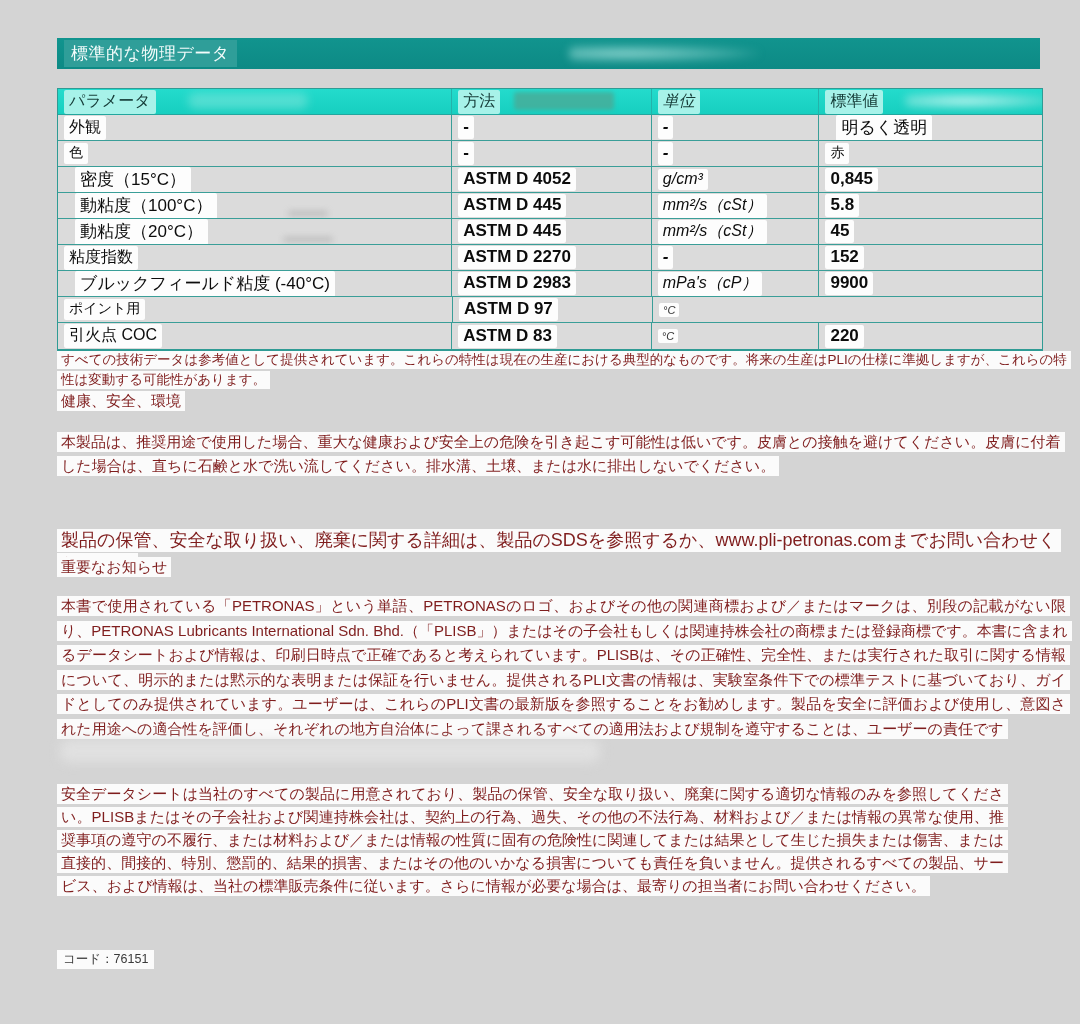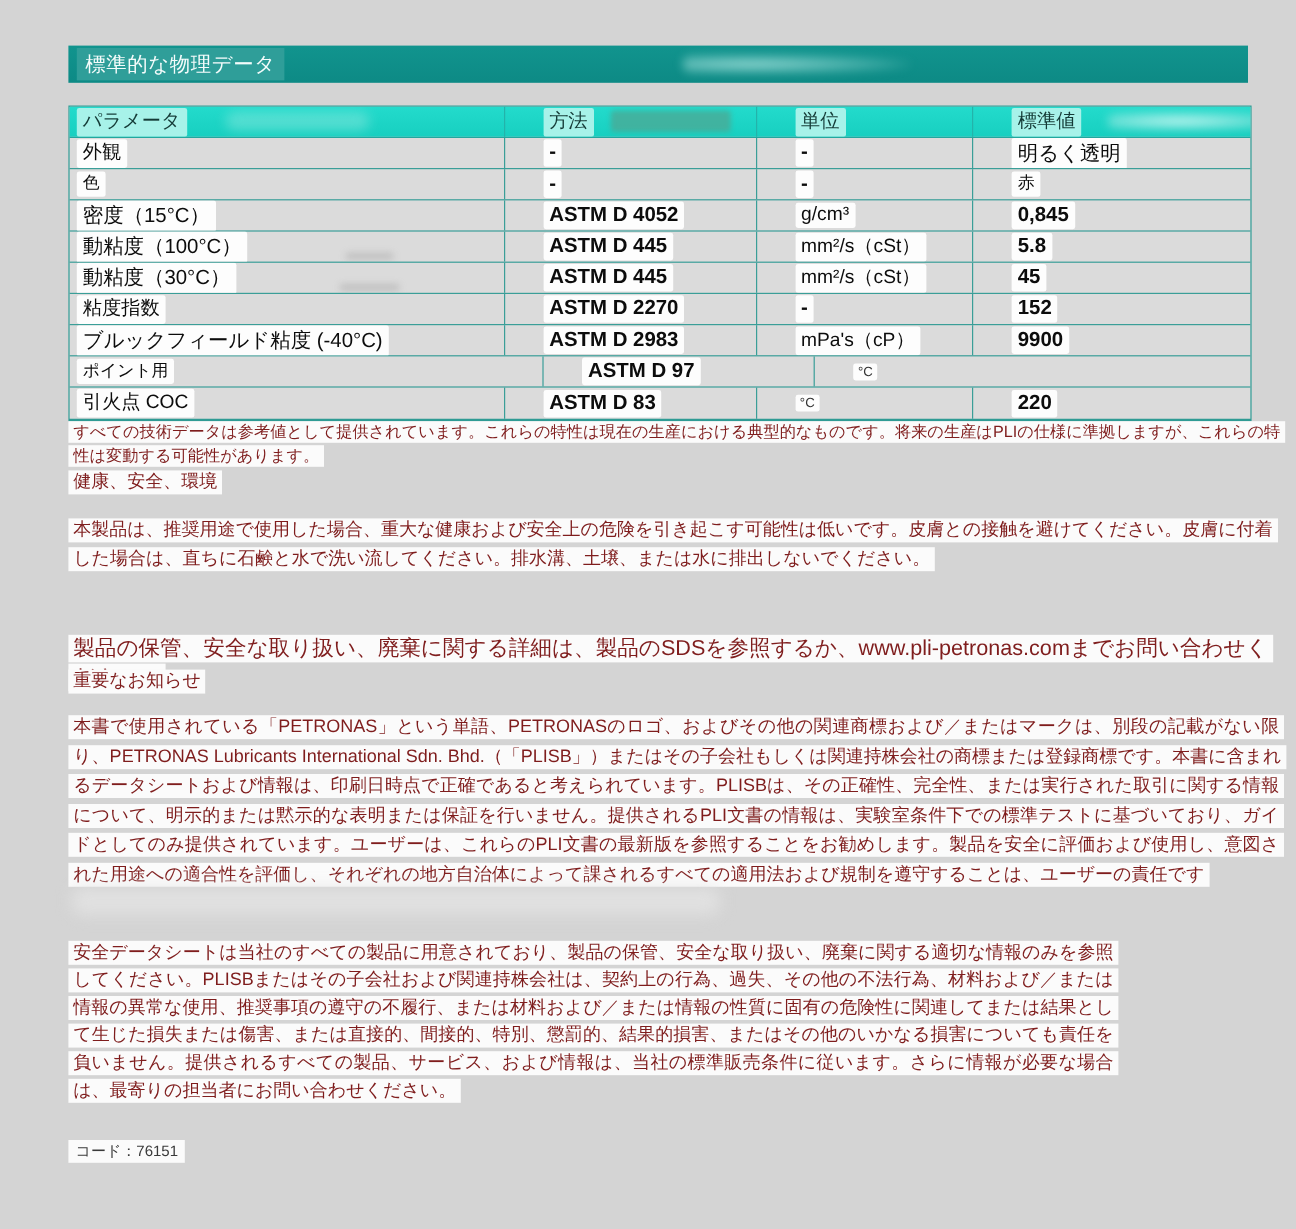--- a/index.html
+++ b/index.html
@@ -25,65 +25,65 @@
   .redact { position: absolute; filter: blur(4px); border-radius: 8px; pointer-events: none; }
   .redact.title-smudge { left: 512px; top: 7px; width: 190px; height: 17px;
     background: radial-gradient(ellipse at 30% 50%, rgba(190,240,235,.75), rgba(120,205,198,.35) 60%, transparent 75%); }
 
   
   .tbl {
     position: absolute; left: 57px; top: 88px; width: 986px;
     border: 1px solid #2f9b94; border-bottom-width: 2px;
     background: #dbdbdb;
   }
-  .tr { display: flex; height: 26px; border-bottom: 1px solid #3a9e98; gap: 26px; }
+  .tr { display: flex; height: 26px; border-bottom: 1px solid #3a9e98; }
   .tr:last-child { border-bottom: none; }
   .td { position: relative; display: flex; align-items: center; padding-left: 6px;
         border-right: 1px solid #3a9e98; overflow: hidden; }
   .td:last-child { border-right: none; }
-  .c1 { width: 395px; } .c2 { width: 200px; text-align: center; } .c3 { width: 168px; } .c4 { width: 223px; }
+  .c1 { width: 395px; } .c2 { width: 200px; text-align: center; } .c3 { width: 168px; font-style: italic; } .c4 { width: 223px; }
 
   .tr.head { background: linear-gradient(#23dbcc, #17cfc0); border-bottom: 1px solid #23a69e; }
   .tr.head .td { border-right-color: #23b3aa; }
   .chip-h {
     background: #a7f2e9; color: #143a36; font-size: 16px; font-weight: 500;
     padding: 1px 5px 2px 5px; border-radius: 2px; white-space: nowrap;
   }
   .redact.m-smudge { left: 62px; top: 3px; width: 100px; height: 18px; border-radius: 3px;
     background: rgba(74,170,150,.8); filter: blur(2px); }
   .redact.v-smudge { left: 86px; top: 4px; width: 150px; height: 16px;
     background: radial-gradient(ellipse at 40% 50%, rgba(235,255,252,.8), rgba(160,230,222,.4) 60%, transparent 80%); }
   .redact.p-smudge { left: 130px; top: 4px; width: 120px; height: 16px;
     background: rgba(185,240,233,.35); filter: blur(5px); }
 
   .chip {
     background: #fdfdfd; color: #0c0c0c; padding: 1px 5px 2px 5px; border-radius: 2px;
     white-space: nowrap; font-size: 16px;
   }
   .bold { font-weight: 700; font-size: 17px; }
-  .big  { font-size: 17px; }
+  .big  { font-size: 17px; margin-left: 11px; }
   .sm   { font-size: 14px; }
   .unit-sm { font-size: 11px; color: #333; padding: 1px 4px; }
   .rowmark { position:absolute; filter: blur(3px); background: rgba(130,130,130,.35);
              border-radius: 4px; pointer-events:none; }
 
   
   .textblock { position: absolute; left: 57px; }
   .jline {
     background: #fbfbfb; color: #7f1d1d;
     padding: 1px 4px 2px 4px;
     -webkit-box-decoration-break: clone; box-decoration-break: clone;
   }
   .note  { top: 350px; width: 1010px; font-size: 13.5px; line-height: 20px; }
   .h-section { top: 392px; font-size: 15px; font-weight: 500; }
   .p1    { top: 430px; width: 1012px; font-size: 15px; line-height: 24px; }
   .p2    { top: 492px; width: 1012px; font-size: 18px; line-height: 24px; margin-top: 36px; }
   .h-notice { top: 558px; font-size: 15px; font-weight: 500; }
   .p3    { top: 594px; width: 1013px; font-size: 15px; line-height: 24.5px; text-align: justify; }
-  .p4    { top: 782px; width: 875px; font-size: 15px; line-height: 23px; text-align: justify; }
+  .p4    { top: 782px; width: 951px; font-size: 15px; line-height: 23px; text-align: justify; }
   .redact.para-smudge { left: 60px; top: 740px; width: 540px; height: 22px;
     background: rgba(226,226,226,.9); filter: blur(6px); }
   .code  { top: 951px; font-size: 12.5px; }
   .code .jline { color: #3a3a3a; padding: 2px 6px 3px 6px; }
 </style>
 </head>
 <body>
 
 <div id="page">
 
@@ -163,21 +163,21 @@
         </div>
       <div class="td c3">
           <span class="chip">mm²/s（cSt）</span>
         </div>
       <div class="td c4">
           <span class="chip bold">5.8</span>
         </div>
     </div>
     <div class="tr">
       <div class="td c1">
-          <span class="chip big">動粘度（30°C）</span>
+          <span class="chip big">動粘度（20°C）</span>
           <span class="rowmark" style="left:225px; top:18px; width:50px; height:5px;"></span>
         </div>
       <div class="td c2">
           <span class="chip bold">ASTM D 445</span>
         </div>
       <div class="td c3">
           <span class="chip">mm²/s（cSt）</span>
         </div>
       <div class="td c4">
           <span class="chip bold">45</span>

